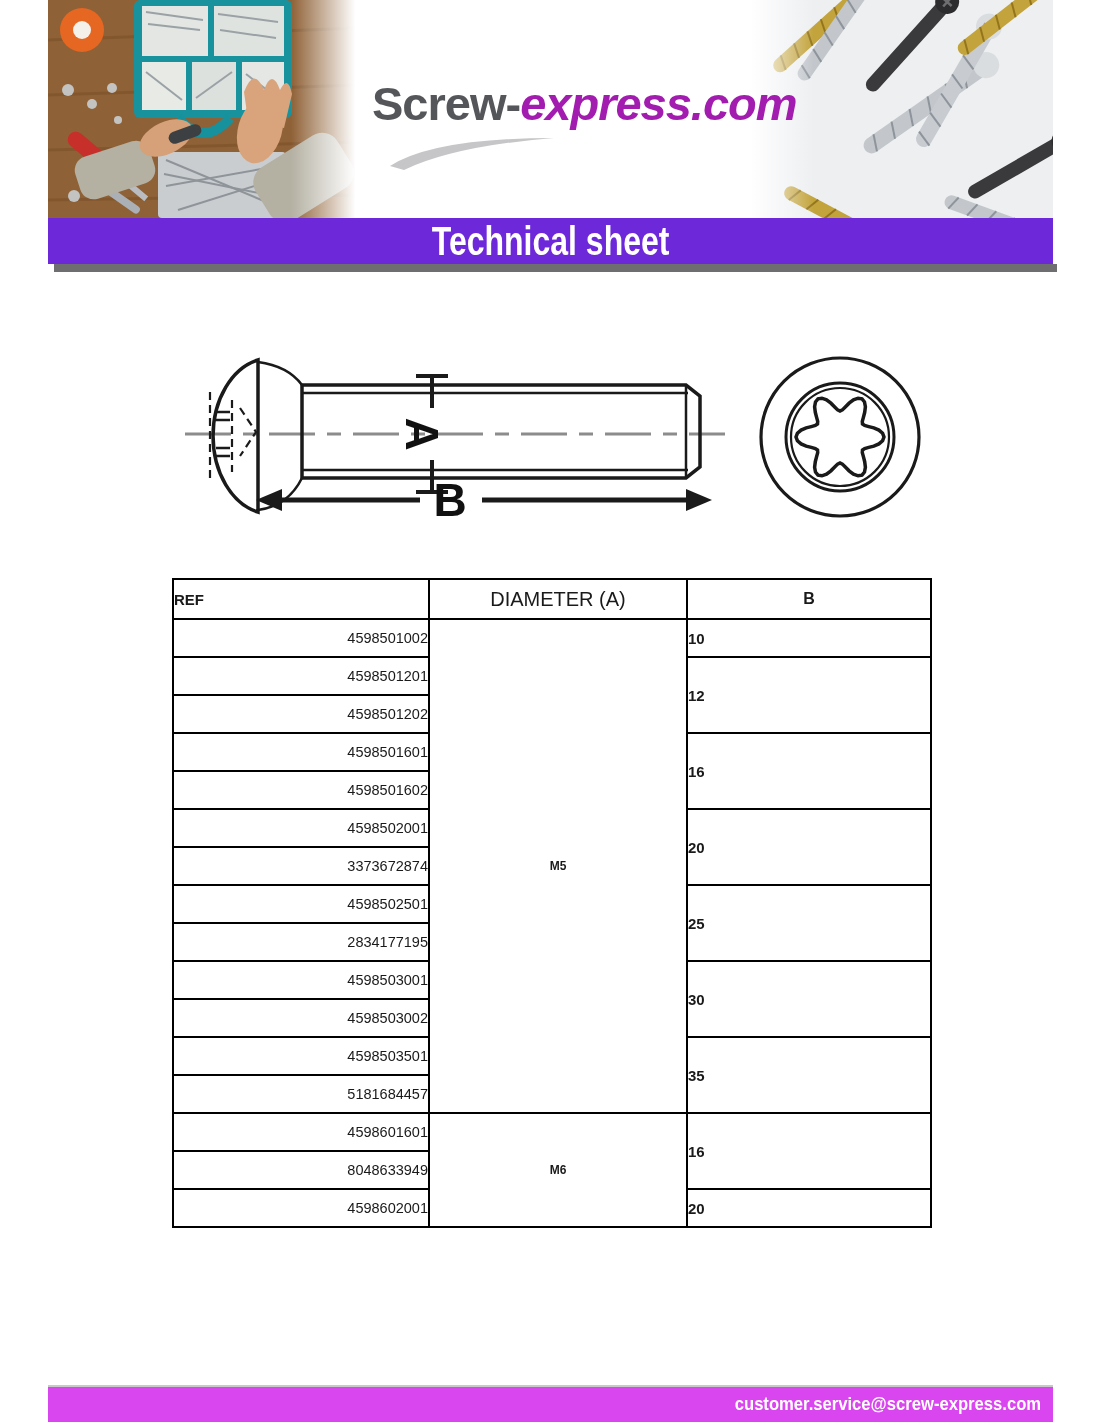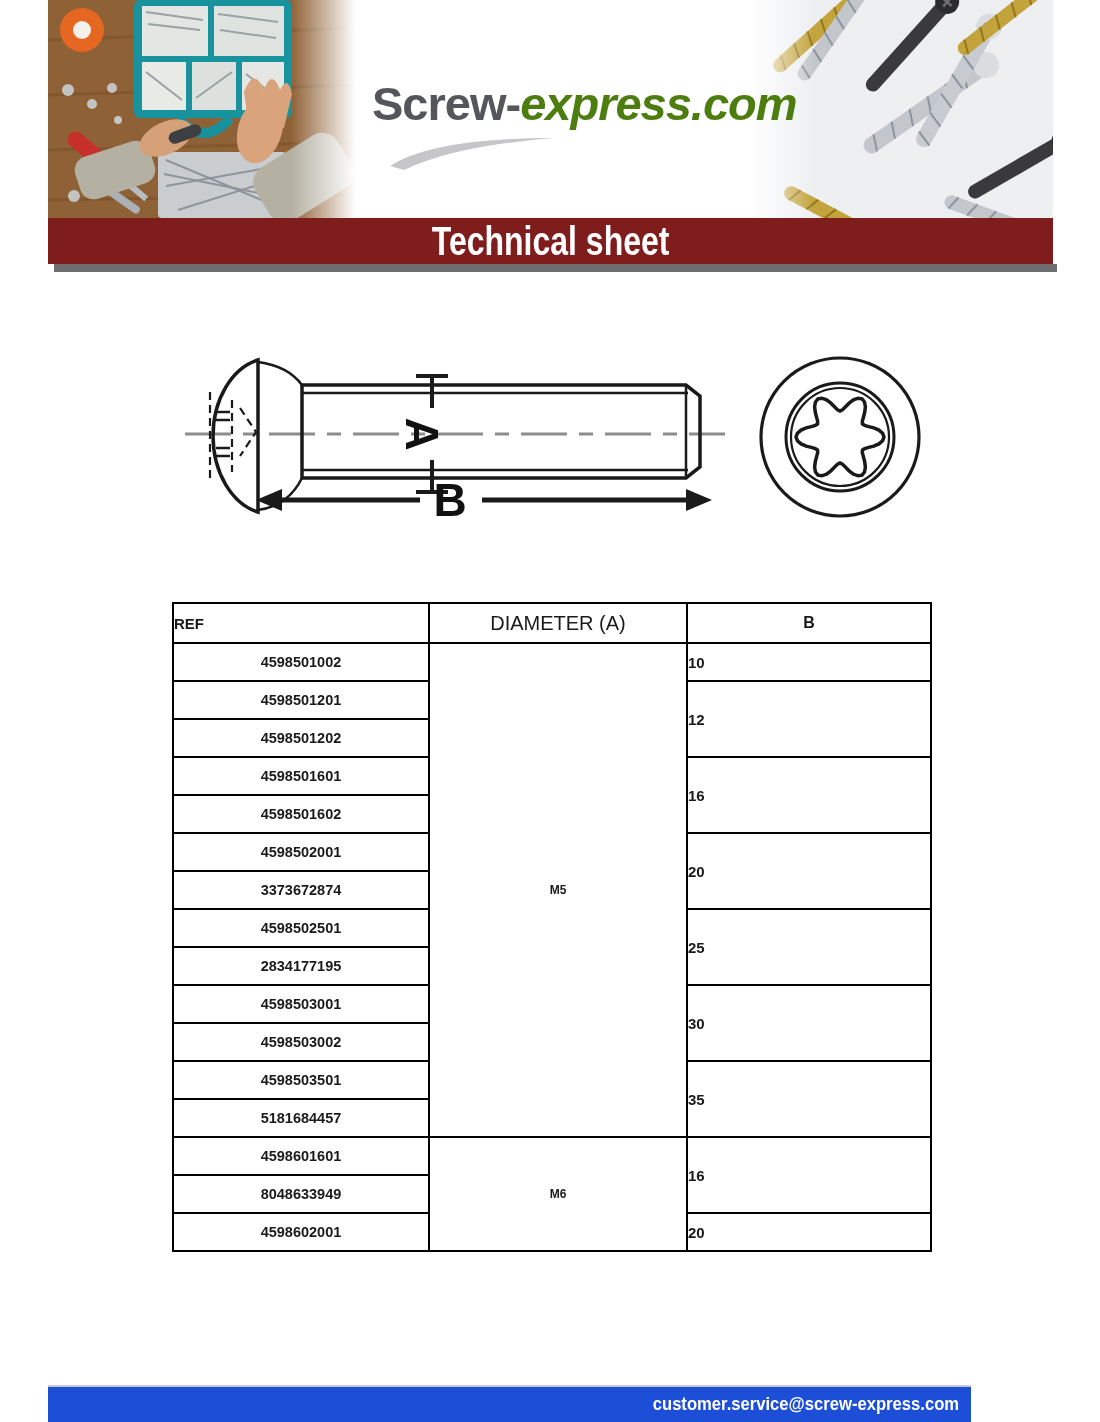--- a/index.html
+++ b/index.html
@@ -13,48 +13,48 @@
   .photo-left{left:48px;width:312px;}
   .photo-right{left:745px;width:308px;}
   .fade-right{position:absolute;top:0;right:-1px;width:70px;height:100%;
     background:linear-gradient(to left,#ffffff 8%,rgba(255,255,255,0));}
   .fade-left{position:absolute;top:0;left:-1px;width:70px;height:100%;
     background:linear-gradient(to right,#ffffff 8%,rgba(255,255,255,0));}
   
   .logo{position:absolute;left:360px;top:76px;width:390px;text-align:center;
     font-size:47px;font-weight:bold;letter-spacing:-1px;white-space:nowrap;}
   .logo .p1{color:#54565a;margin-left:12px;}
-  .logo .p2{color:#4d7c0f;font-style:italic;}
+  .logo .p2{color:#a21caf;font-style:italic;}
   .swoosh{position:absolute;left:388px;top:134px;width:170px;height:36px;}
   
   .banner{position:absolute;left:48px;top:218px;width:1005px;height:46px;
     display:flex;align-items:center;justify-content:center;}
   .banner-title{color:#ffffff;font-weight:bold;font-size:40px;
     display:inline-block;transform:scaleX(0.8);transform-origin:center;
     letter-spacing:0px;}
   .banner-shadow{position:absolute;left:54px;top:264px;width:1003px;height:8px;background:#6e6e70;}
   
   .drawing{position:absolute;left:180px;top:350px;width:760px;height:180px;}
   .drawing svg{display:block;width:100%;height:100%;}
   
-  table.spec{position:absolute;left:172px;top:602px;width:758px;
+  table.spec{position:absolute;left:172px;top:578px;width:758px;
     border-collapse:collapse;table-layout:fixed;color:#1a1a1a;}
   table.spec col.c1{width:256px;} table.spec col.c2{width:258px;} table.spec col.c3{width:244px;}
   table.spec td,table.spec th{border:2px solid #000000;padding:0;}
   table.spec tr{height:38px;}
   table.spec tr.hdr{height:40px;}
   .th-ref{font-weight:bold;font-size:15px;text-align:left;padding-left:10px;}
   .th-dia{font-weight:400;font-size:20px;text-align:center;}
   .th-b{font-weight:bold;font-size:16px;text-align:center;}
-  .ref-cell{font-weight:bold;font-size:14.5px;text-align:center;padding-left:10px;margin-top:17px;}
+  .ref-cell{font-weight:normal;font-size:14.5px;text-align:right;padding-left:10px;margin-top:17px;}
   .dia-cell{font-weight:bold;font-size:12px;text-align:center;vertical-align:middle;}
   .b-cell{font-weight:bold;font-size:15px;text-align:left;vertical-align:middle;}
   
-  .footer{position:absolute;left:48px;top:1385px;width:923px;height:37px;
-    background:#1d4ed8;border-top:2px solid #c9c9c9;box-sizing:border-box;
+  .footer{position:absolute;left:48px;top:1385px;width:1005px;height:37px;
+    background:#d946ef;border-top:2px solid #c9c9c9;box-sizing:border-box;
     display:flex;align-items:center;justify-content:flex-end;}
   .footer-email{color:#ffffff;font-weight:bold;font-size:17.5px;padding-right:12px;
     display:inline-block;transform:scaleX(0.95);transform-origin:right center;}
 </style>
 </head>
 <body>
 
 <div class="page">
 
   <div class="photo photo-left">
@@ -214,21 +214,21 @@
     <div class="fade-left"></div>
   </div>
 
   <div class="logo">
     <span class="p1">Screw-</span><span class="p2">express.com</span>
   </div>
   <svg class="swoosh" viewBox="0 0 170 36">
     <path d="M2 32 Q46 4 166 4 Q66 12 16 36 Z" fill="#c6c6c8"></path>
   </svg>
 
-  <div class="banner" style="background:#7f1d1d;text-align:center;">
+  <div class="banner" style="background:#6d28d9;text-align:center;">
     <span class="banner-title">Technical sheet</span>
   </div>
   <div class="banner-shadow"></div>
 
   <div class="drawing">
     <svg viewBox="0 0 760 180">
 
       <g stroke="#1a1a1a" fill="none" stroke-width="3">
 
         <path d="M5 84 H545" stroke="#8c8c8c" stroke-width="3" stroke-dasharray="46 12 14 12"></path>

